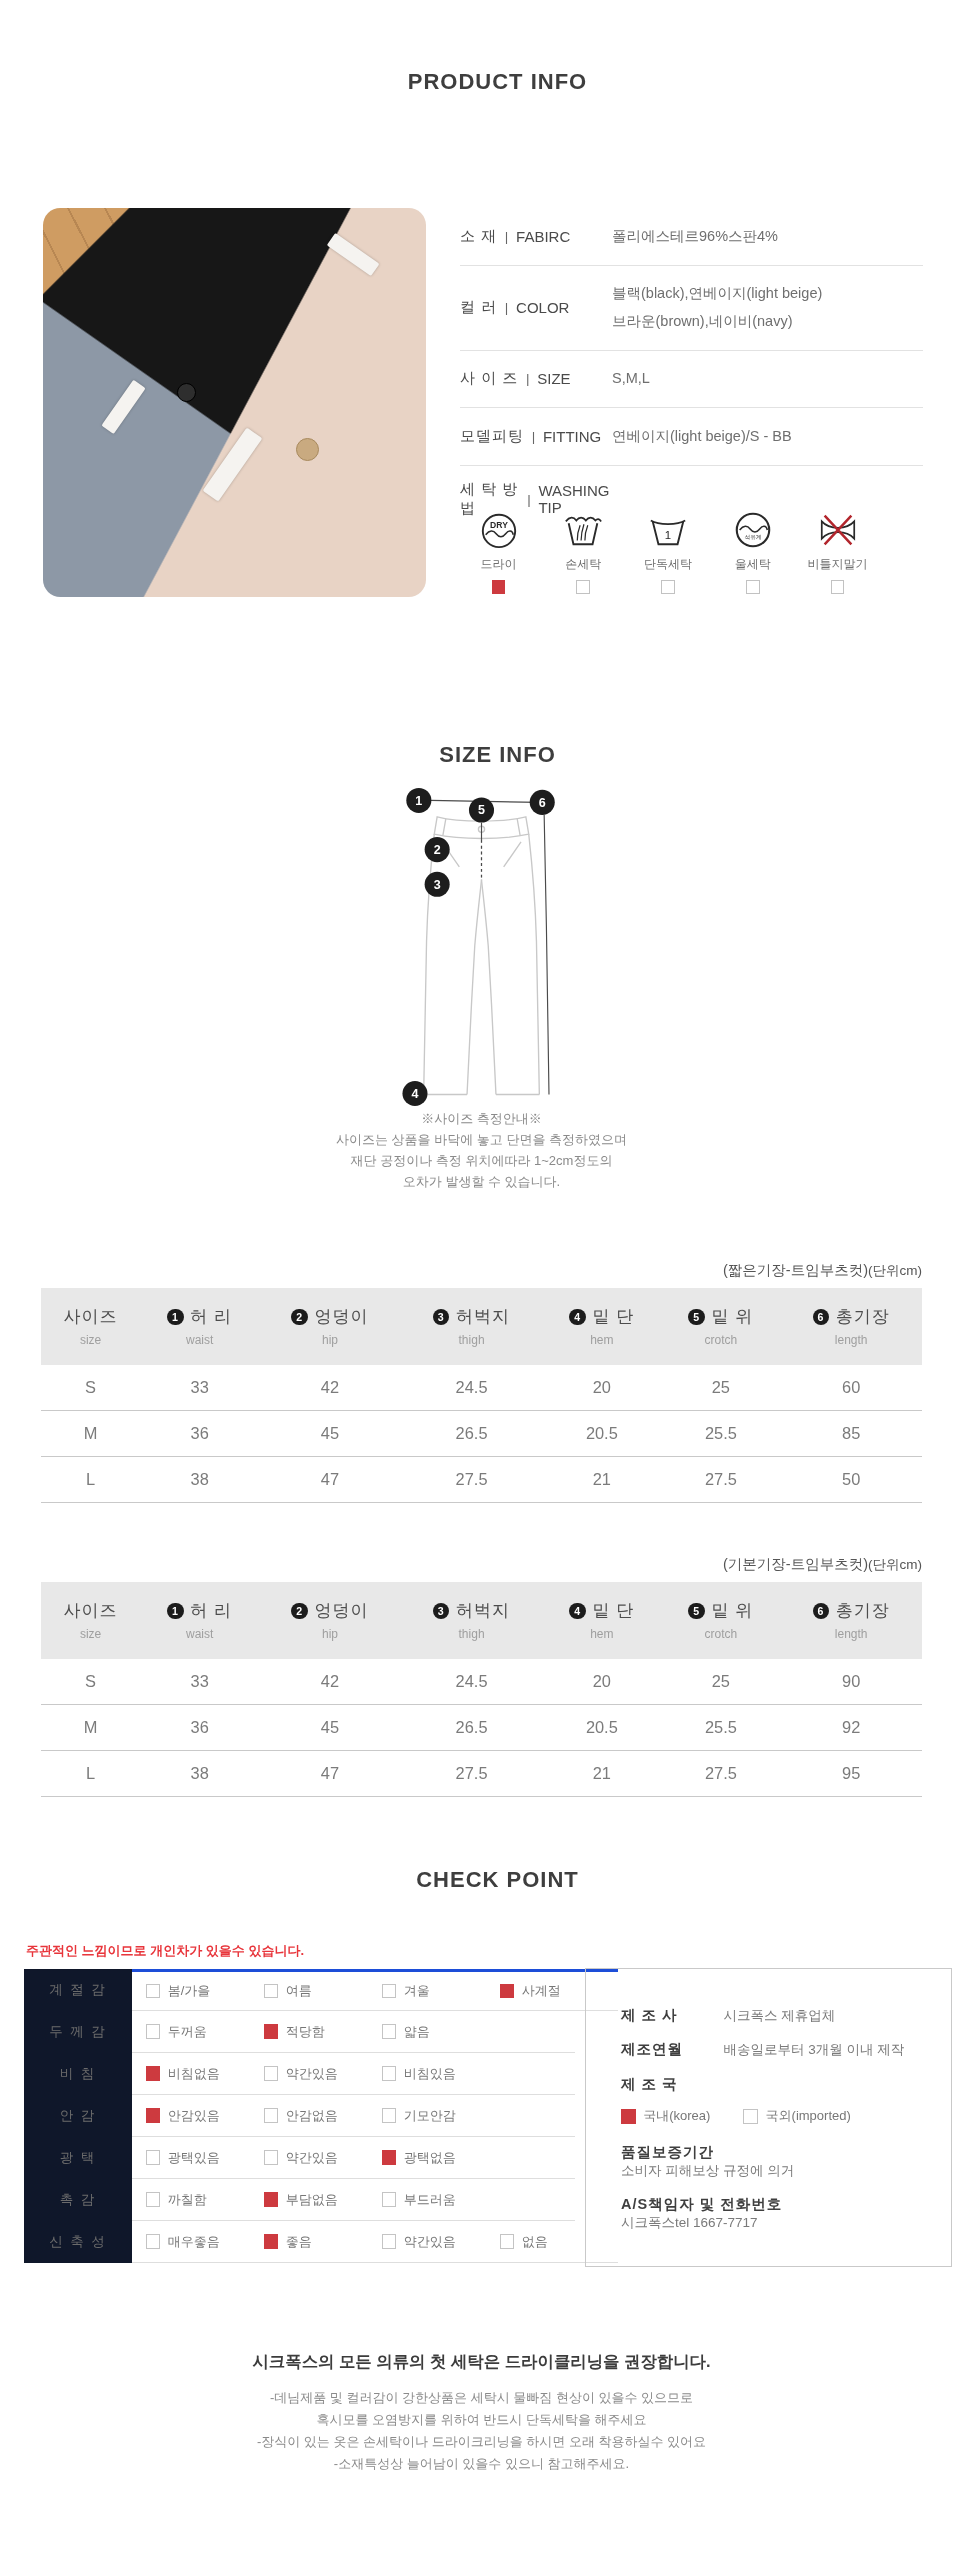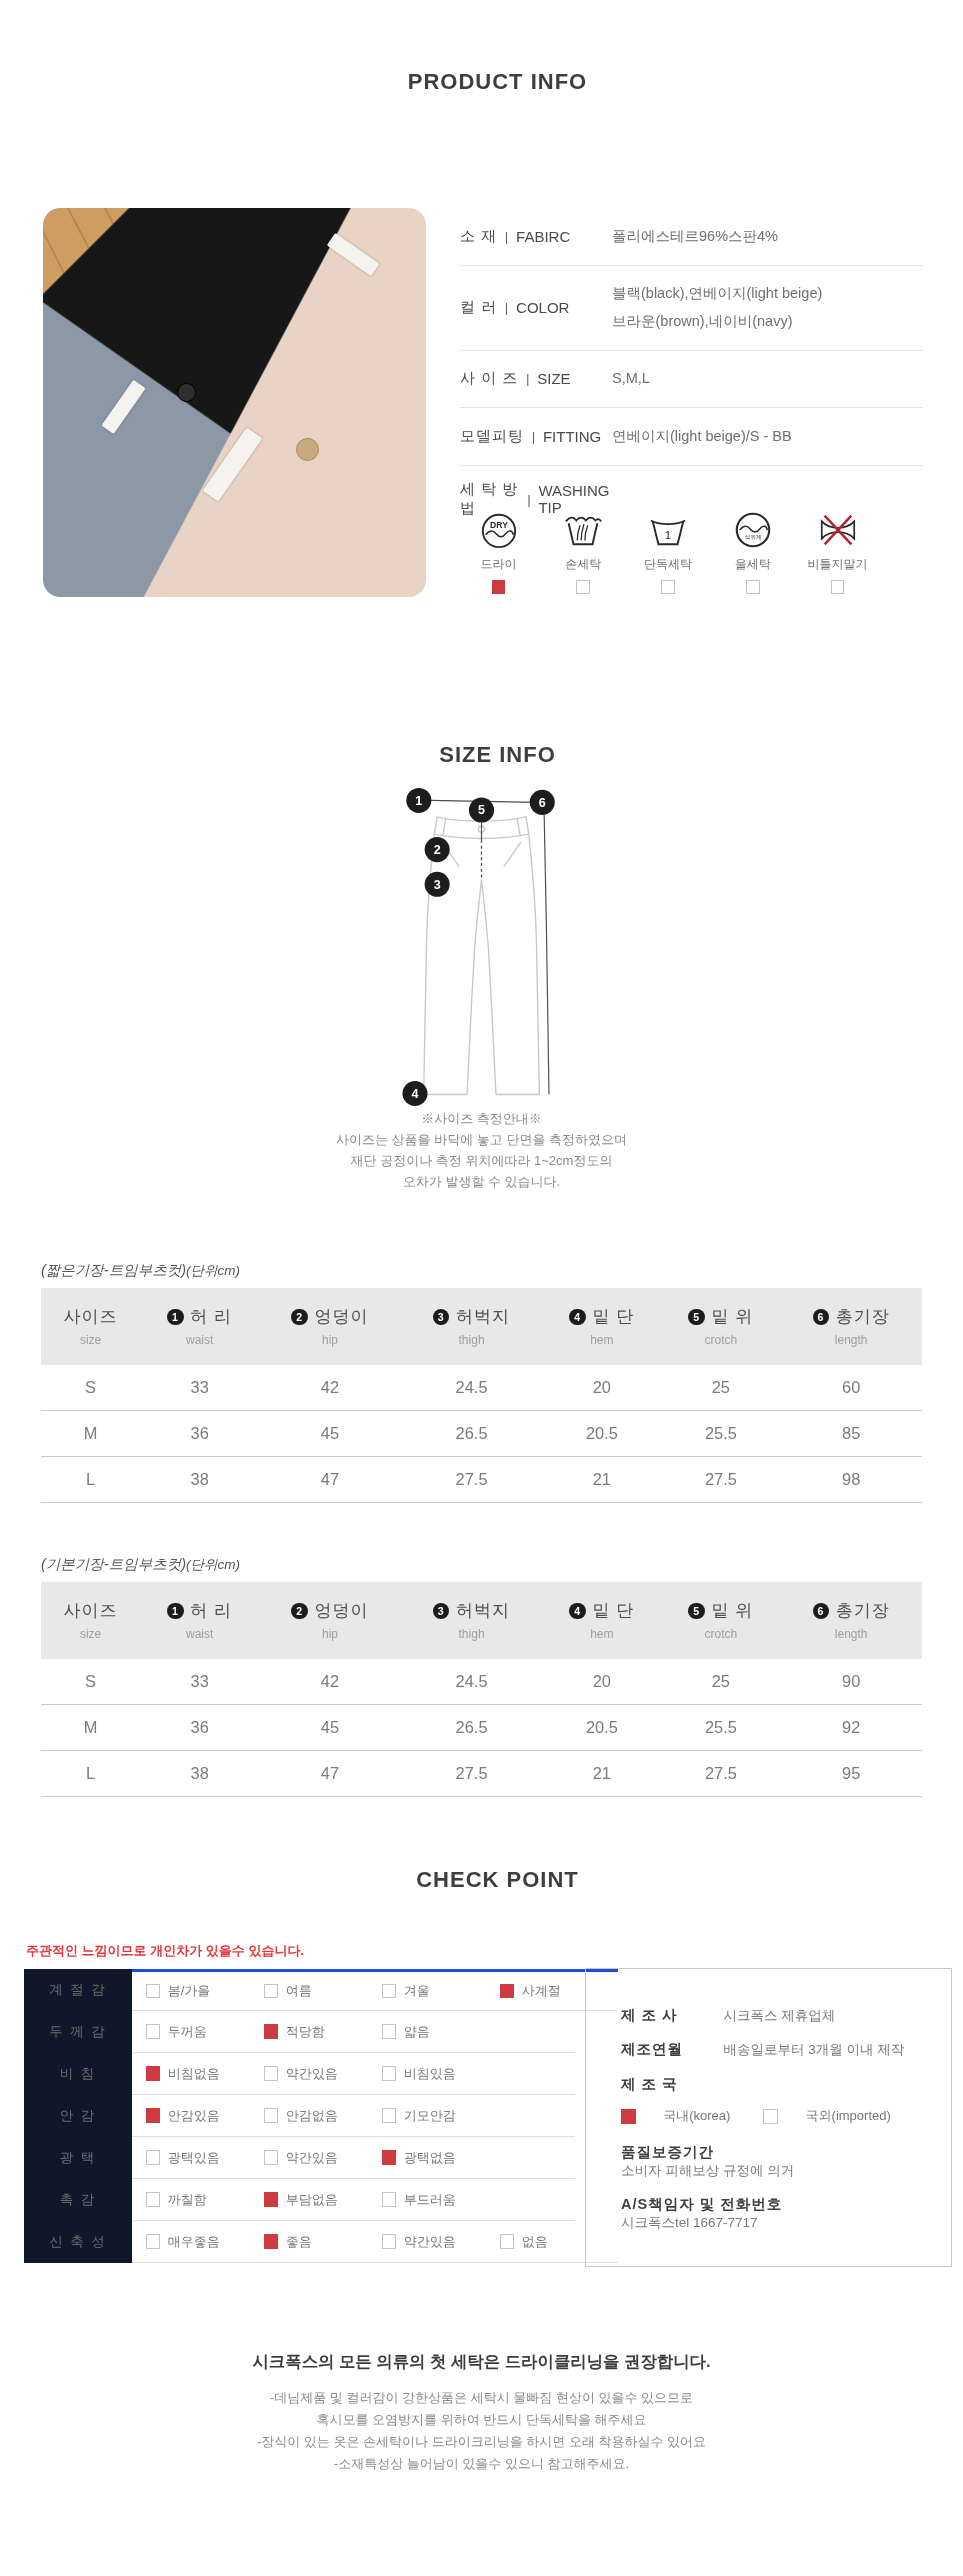--- a/index.html
+++ b/index.html
@@ -35,21 +35,21 @@
   .w-cb{width:11.6px;height:11.6px;border:1px solid #c2c2c2;background:#fff;margin-top:7.7px;}
   .w-cb.checked{background:#cd3a3f;border-color:#cd3a3f;}
 
   
   .diagram{position:absolute;left:334px;top:782px;}
   .note{position:absolute;left:0;top:1108px;width:100%;text-align:center;color:#8a8a8a;
         font-size:13px;line-height:21px;}
 
   
   .stable-wrap{position:absolute;left:41px;width:881px;}
-  .cap-line{display:flex;justify-content:flex-start;align-items:flex-end;height:19px;font-style:italic;}
+  .cap-line{display:flex;justify-content:flex-end;align-items:flex-end;height:19px;}
   .cap{font-size:14.5px;color:#555;}
   .unit{font-size:13.5px;color:#555;}
   table.stable{width:100%;border-collapse:collapse;margin-top:7.7px;}
   table.stable th{background:#e8e8e8;height:77px;font-weight:normal;padding:0;}
   .h-ko{display:flex;align-items:center;justify-content:center;gap:6.7px;font-size:17px;
         color:#4c4c4c;letter-spacing:1px;}
   .hbadge{width:16.4px;height:16.4px;border-radius:50%;background:#1c1c1c;color:#fff;font-size:10.6px;
           line-height:16.4px;display:inline-block;text-align:center;font-weight:bold;flex:none;}
   .h-en{font-size:12px;color:#9f9f9f;margin-top:4.8px;text-align:center;}
   table.stable td{height:43px;text-align:center;font-size:16.4px;color:#7b7b7b;
@@ -67,21 +67,21 @@
   .cbox{width:12.5px;height:12.5px;border:1px solid #c4c4c4;background:#fff;margin-right:7.7px;flex:none;}
   .cbox.checked{background:#cd3a3f;border-color:#cd3a3f;}
   .cl-text{font-size:13px;color:#777;white-space:nowrap;}
 
   .maker{position:absolute;left:585px;top:1968px;width:367px;height:299px;border:1px solid #c9c9c9;
          box-sizing:border-box;padding:37px 19px 0 35px;}
   .mb-row{display:flex;align-items:baseline;margin-bottom:15.4px;}
   .mb-label{font-weight:bold;color:#3f3f3f;font-size:14.5px;letter-spacing:1px;min-width:89px;margin-right:13.5px;}
   .mb-val{color:#7a7a7a;font-size:13.5px;}
   .mb-country{display:flex;align-items:center;margin:13.5px 0 17.3px 0;}
-  .mb-country .cl-text{margin-right:33px;margin-left:20px;}
+  .mb-country .cl-text{margin-right:33px;}
   .mb-sub{color:#7a7a7a;font-size:13.5px;margin:-7.7px 0 15.4px 0;}
 
   
   .footer{position:absolute;left:0;top:2351px;width:100%;text-align:center;}
   .f-title{font-size:16.4px;font-weight:bold;color:#3c3c3c;margin-bottom:13.5px;}
   .f-line{font-size:13px;color:#8a8a8a;line-height:22px;}
 
   svg{display:block;}
 </style>
 </head>
@@ -315,21 +315,21 @@
             <td>25.5</td>
             <td>85</td>
           </tr>
           <tr>
             <td>L</td>
             <td>38</td>
             <td>47</td>
             <td>27.5</td>
             <td>21</td>
             <td>27.5</td>
-            <td>98</td>
+            <td>50</td>
           </tr>
         </tbody>
     </table>
   </div>
 
   <div class="stable-wrap" style="top:1555px;">
     <div class="cap-line">
       <span class="cap">(기본기장-트임부츠컷)</span>
       <span class="unit">(단위cm)</span>
     </div>

